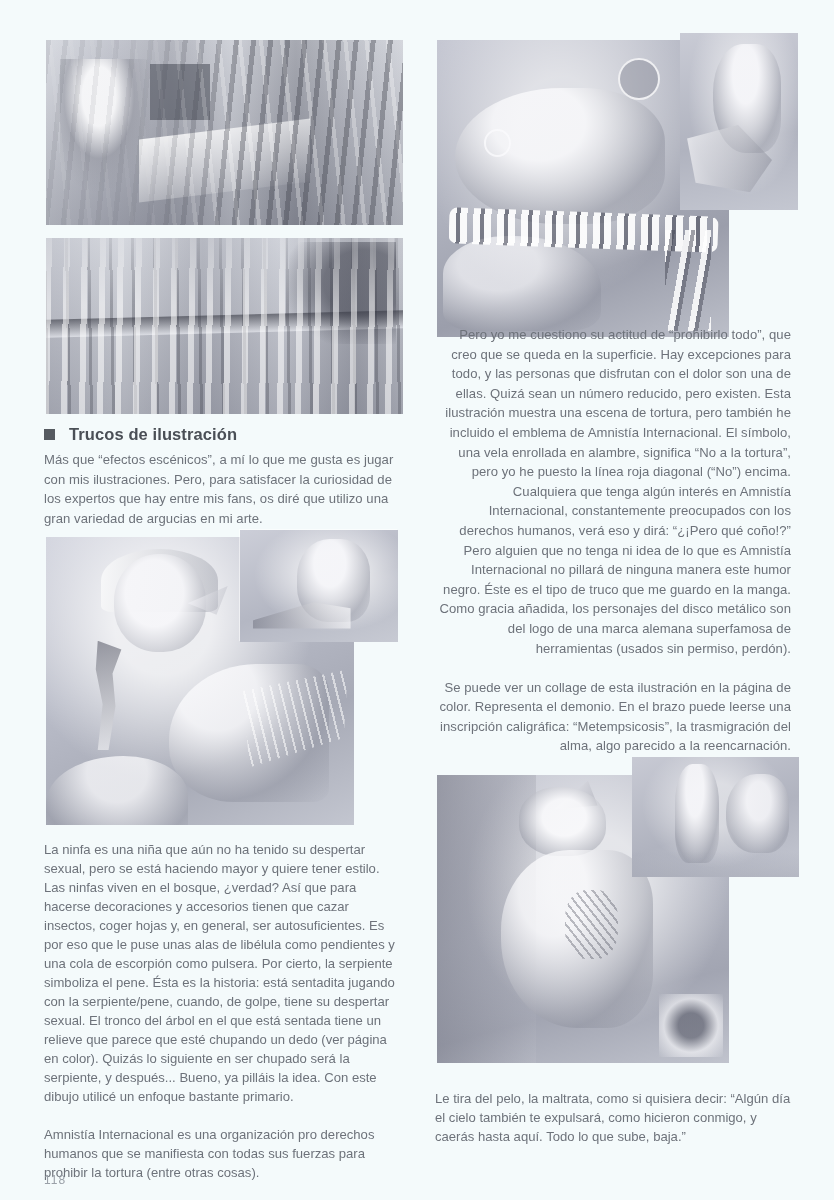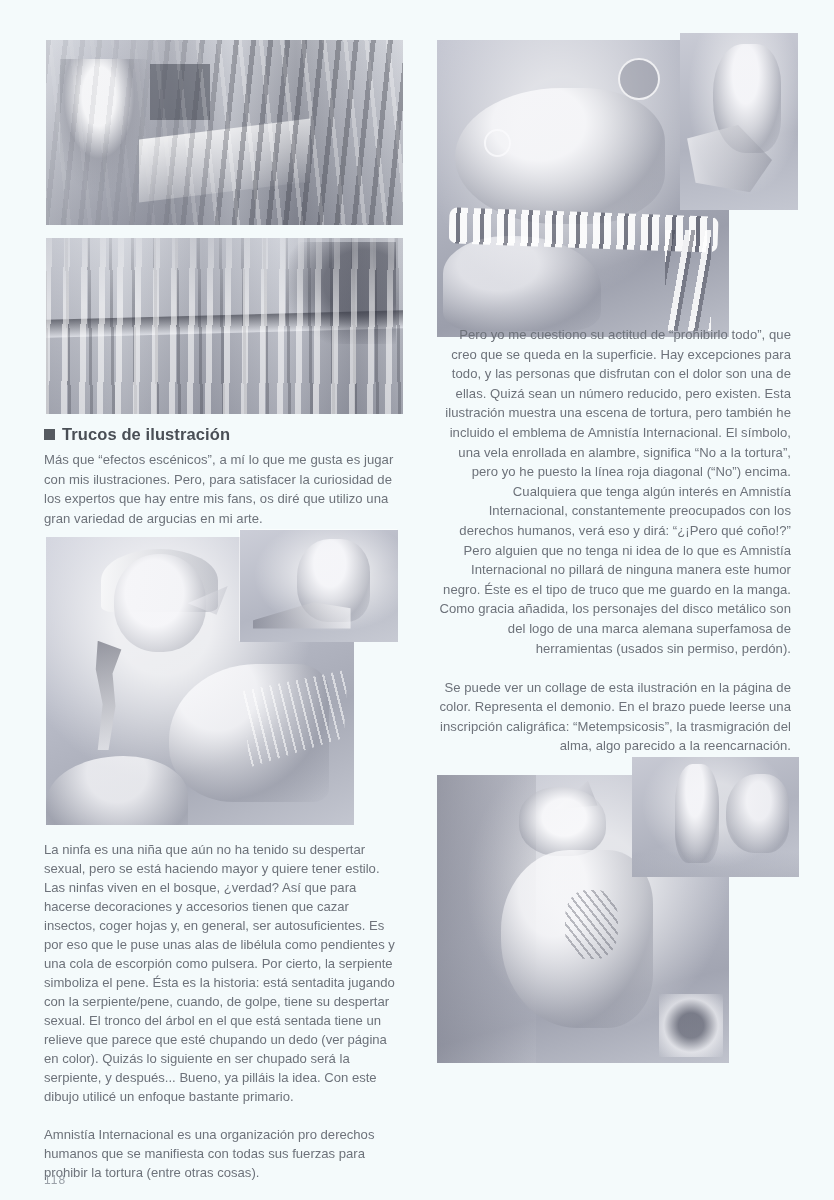--- a/index.html
+++ b/index.html
@@ -42,21 +42,21 @@
   .caption {
     color: #6d727a;
     font-size: 13.1px;
     line-height: 19px;
     margin: 0;
   }
 
   .section-head {
     display: flex;
     align-items: center;
-    gap: 7px;
+    gap: 14px;
     margin: 0 0 6px 0;
   }
   .section-head .bullet {
     width: 11px;
     height: 11px;
     background: #555a60;
     display: block;
     flex: 0 0 auto;
     margin-top: 1px;
   }
@@ -394,16 +394,19 @@
   <div class="col col-left" style="top: 840px;">
     <p class="caption">La ninfa es una niña que aún no ha tenido su despertar sexual, pero se está haciendo mayor y quiere tener estilo. Las ninfas viven en el bosque, ¿verdad? Así que para hacerse decoraciones y accesorios tienen que cazar insectos, coger hojas y, en general, ser autosuficientes. Es por eso que le puse unas alas de libélula como pendientes y una cola de escorpión como pulsera. Por cierto, la serpiente simboliza el pene. Ésta es la historia: está sentadita jugando con la serpiente/pene, cuando, de golpe, tiene su despertar sexual. El tronco del árbol en el que está sentada tiene un relieve que parece que esté chupando un dedo (ver página en color). Quizás lo siguiente en ser chupado será la serpiente, y después... Bueno, ya pilláis la idea. Con este dibujo utilicé un enfoque bastante primario.</p>
     <p class="caption" style="margin-top: 19px;">Amnistía Internacional es una organización pro derechos humanos que se manifiesta con todas sus fuerzas para prohibir la tortura (entre otras cosas).</p>
   </div>
 
   <div class="col col-right" style="top: 325px; text-align: right;">
     <p class="body-text">Pero yo me cuestiono su actitud de “prohibirlo todo”, que creo que se queda en la superficie. Hay excepciones para todo, y las personas que disfrutan con el dolor son una de ellas. Quizá sean un número reducido, pero existen. Esta ilustración muestra una escena de tortura, pero también he incluido el emblema de Amnistía Internacional. El símbolo, una vela enrollada en alambre, significa “No a la tortura”, pero yo he puesto la línea roja diagonal (“No”) encima. Cualquiera que tenga algún interés en Amnistía Internacional, constantemente preocupados con los derechos humanos, verá eso y dirá: “¿¡Pero qué coño!?” Pero alguien que no tenga ni idea de lo que es Amnistía Internacional no pillará de ninguna manera este humor negro. Éste es el tipo de truco que me guardo en la manga. Como gracia añadida, los personajes del disco metálico son del logo de una marca alemana superfamosa de herramientas (usados sin permiso, perdón).</p>
     <p class="body-text">Se puede ver un collage de esta ilustración en la página de color. Representa el demonio. En el brazo puede leerse una inscripción caligráfica: “Metempsicosis”, la trasmigración del alma, algo parecido a la reencarnación.</p>
   </div>
 
+  <div class="col col-right" style="top: 1089px;">
+    <p class="caption">Le tira del pelo, la maltrata, como si quisiera decir: “Algún día el cielo también te expulsará, como hicieron conmigo, y caerás hasta aquí. Todo lo que sube, baja.”</p>
+  </div>
 
   <div class="folio">118</div>
 
 </div>
 
 </body></html>

